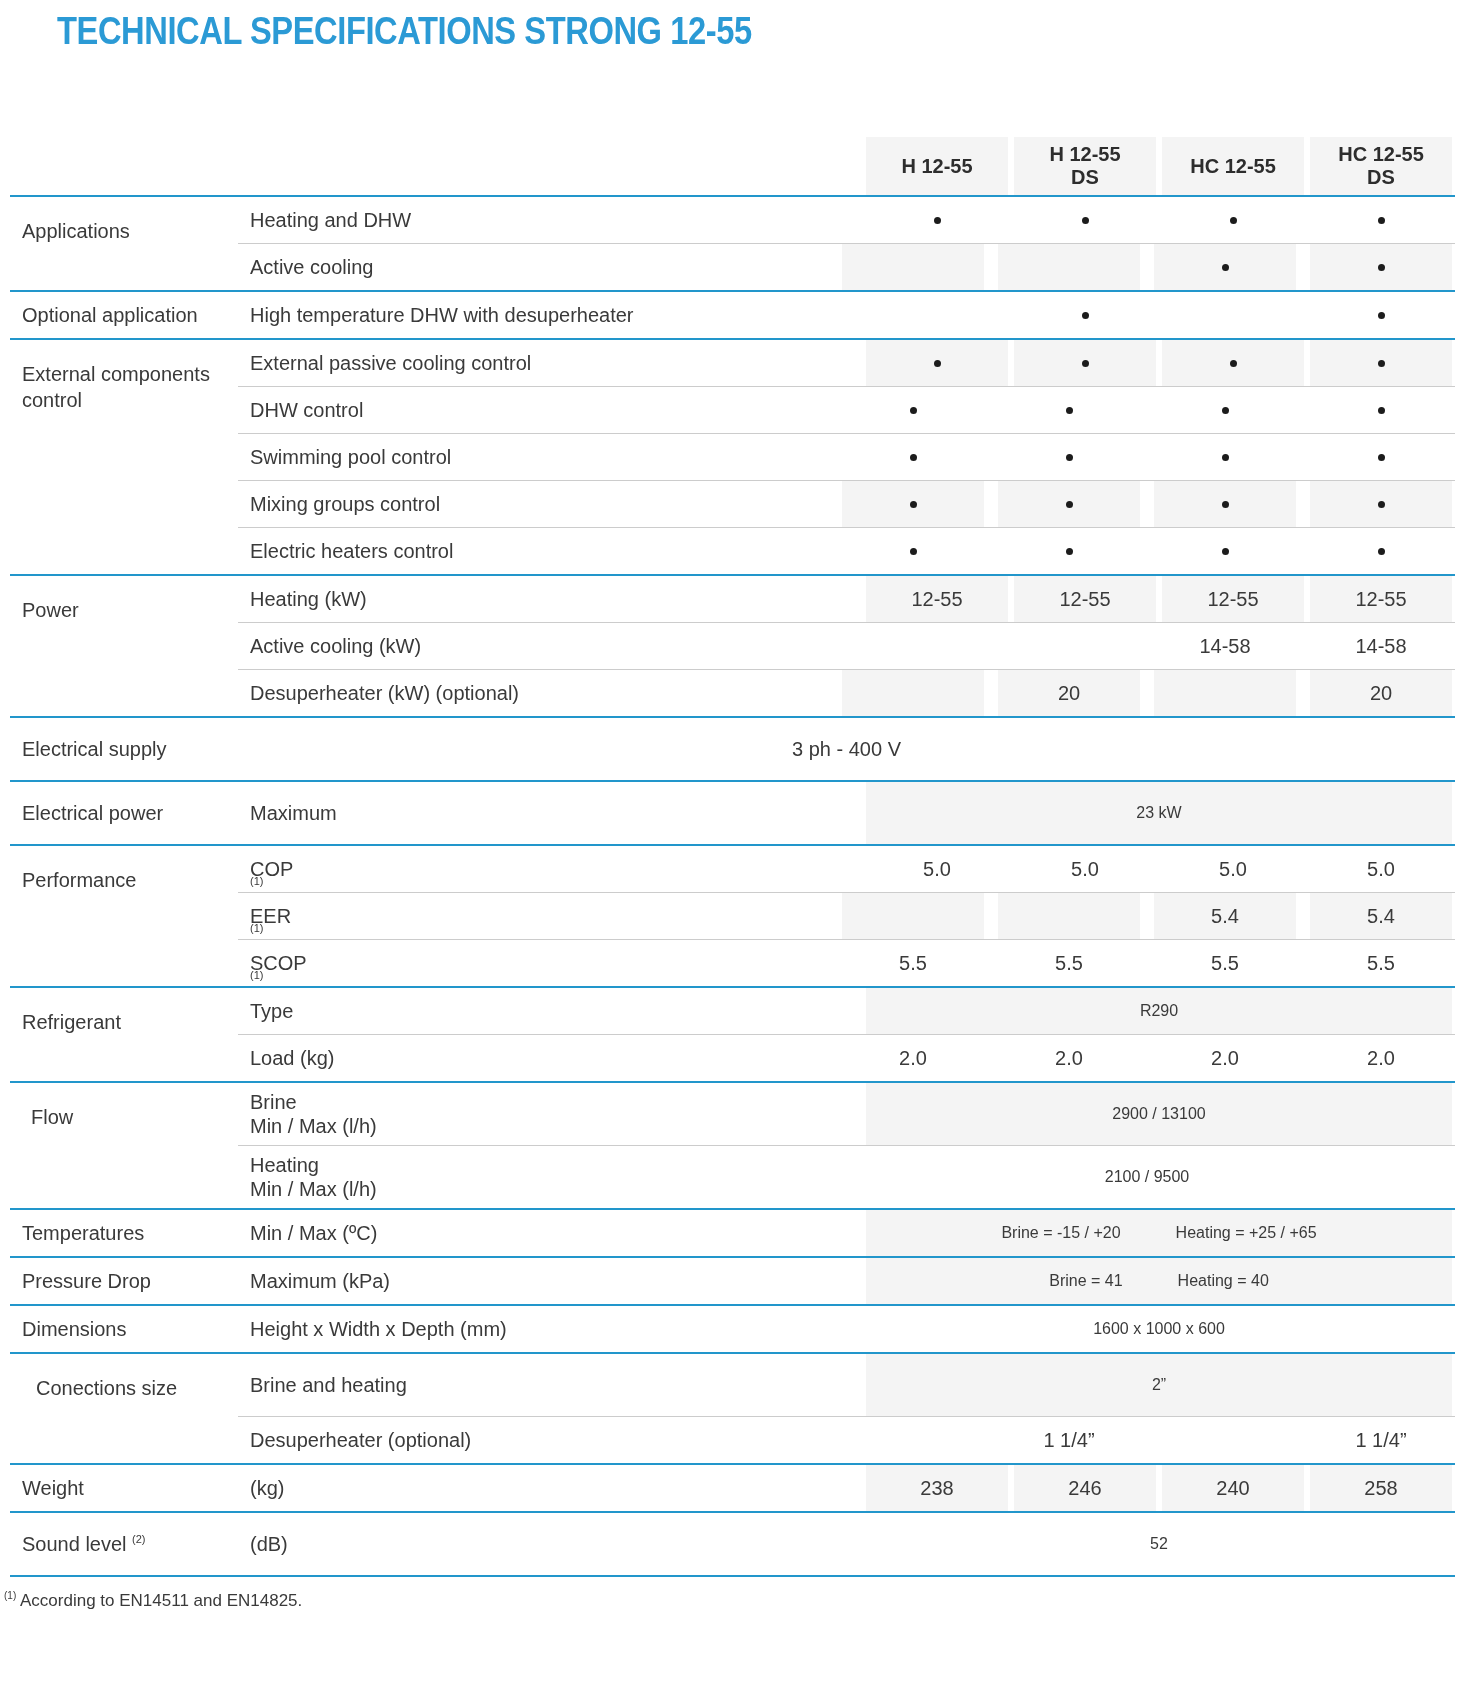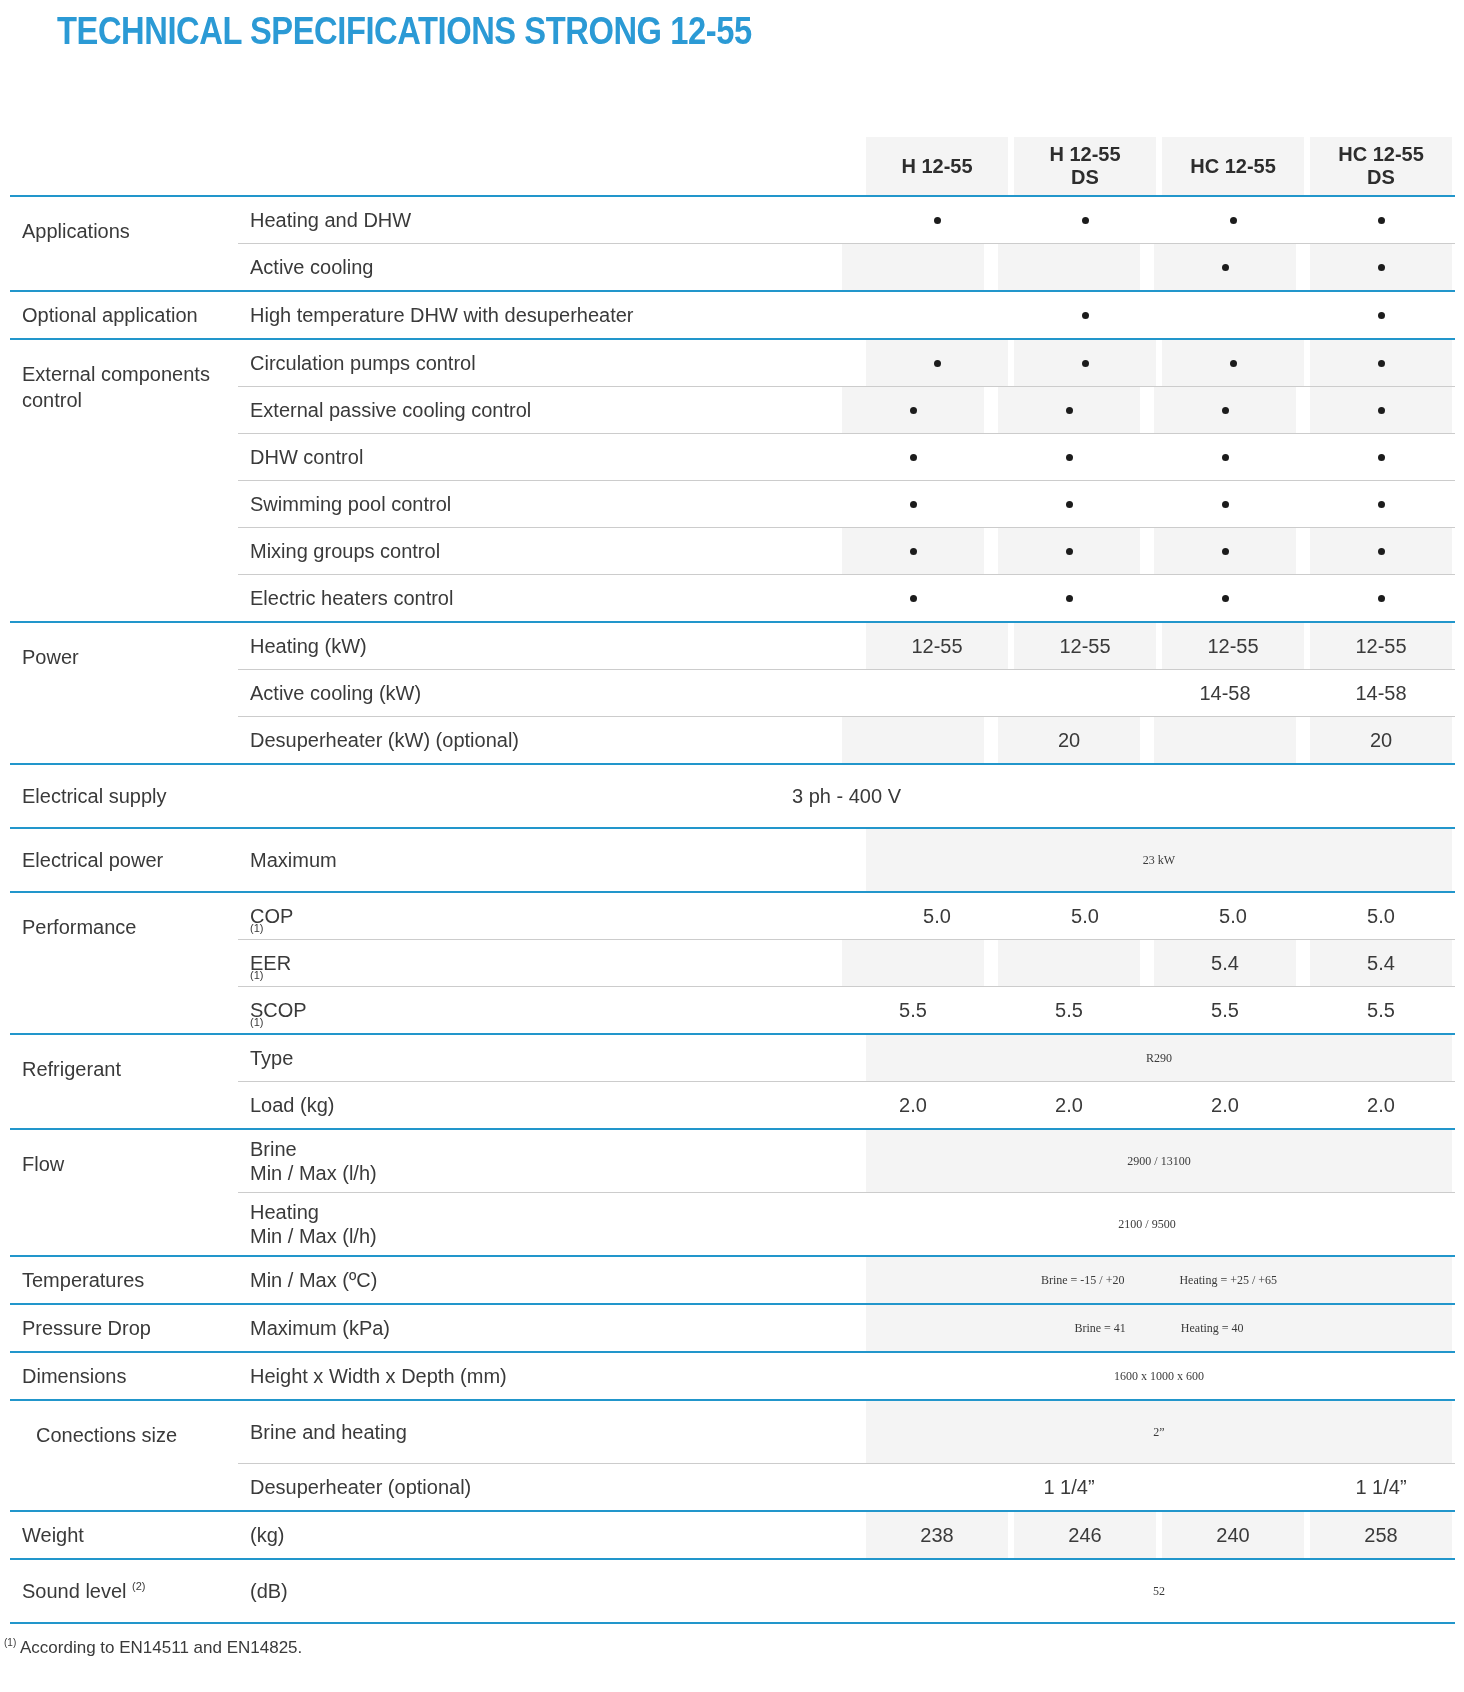--- a/index.html
+++ b/index.html
@@ -46,21 +46,21 @@
   sup{font-size:11px;line-height:0;}
   .vcell{display:flex;}
   .vblock{
     flex:1;margin:0 3px;display:flex;align-items:center;justify-content:center;
     font-size:20px;
   }
   .bg-gray{background:var(--gray,#f4f4f4);}
   .dot{width:7px;height:7px;border-radius:50%;background:#1c1c1c;display:inline-block;}
   .span-block{
     grid-column:2 / span 4;display:flex;align-items:center;justify-content:center;
-    margin:0 3px;font-size:12px;gap:55px;font-family:Liberation Serif, serif;
+    margin:0 3px;font-size:16px;gap:55px;
   }
   .wide-block{
     grid-column:1 / span 5;display:flex;align-items:center;justify-content:center;
     font-size:20px;
   }
   .footnote{margin:14px 0 0 4px;font-size:17px;}
   .footnote sup{font-size:10px;}
 </style>
 </head>
 <body style="--accent: #2b9ad5; --line: #2296cb; --gray: #f4f4f4; --text: #3a3a3a;">
@@ -165,43 +165,20 @@
             </div>
           </div>
         </div>
       </div>
       <div class="section multi">
         <div class="cat">
           <div style="display: inline;">External components control</div>
         </div>
         <div class="rows">
           <div class="row">
-            <div class="desc">Circulation pumps control</div>
-            <div class="vcell">
-              <div class="vblock bg-gray">
-                <div class="dot"></div>
-              </div>
-            </div>
-            <div class="vcell">
-              <div class="vblock bg-gray">
-                <div class="dot"></div>
-              </div>
-            </div>
-            <div class="vcell">
-              <div class="vblock bg-gray">
-                <div class="dot"></div>
-              </div>
-            </div>
-            <div class="vcell">
-              <div class="vblock bg-gray">
-                <div class="dot"></div>
-              </div>
-            </div>
-          </div>
-          <div class="row">
             <div class="desc">External passive cooling control</div>
             <div class="vcell">
               <div class="vblock bg-gray">
                 <div class="dot"></div>
               </div>
             </div>
             <div class="vcell">
               <div class="vblock bg-gray">
                 <div class="dot"></div>
               </div>
@@ -457,21 +434,21 @@
               <div class="vblock">2.0</div>
             </div>
             <div class="vcell">
               <div class="vblock">2.0</div>
             </div>
           </div>
         </div>
       </div>
       <div class="section multi">
         <div class="cat">
-          <div style="display: inline;">Flow</div>
+          <div style="display: inline; margin-left: 9px;">Flow</div>
         </div>
         <div class="rows">
           <div class="row tall">
             <div class="desc">Brine<div>Min / Max (l/h)</div></div>
             <div class="span-block bg-gray">2900 / 13100</div>
           </div>
           <div class="row tall">
             <div class="desc">Heating<div>Min / Max (l/h)</div></div>
             <div class="span-block">2100 / 9500</div>
           </div>

